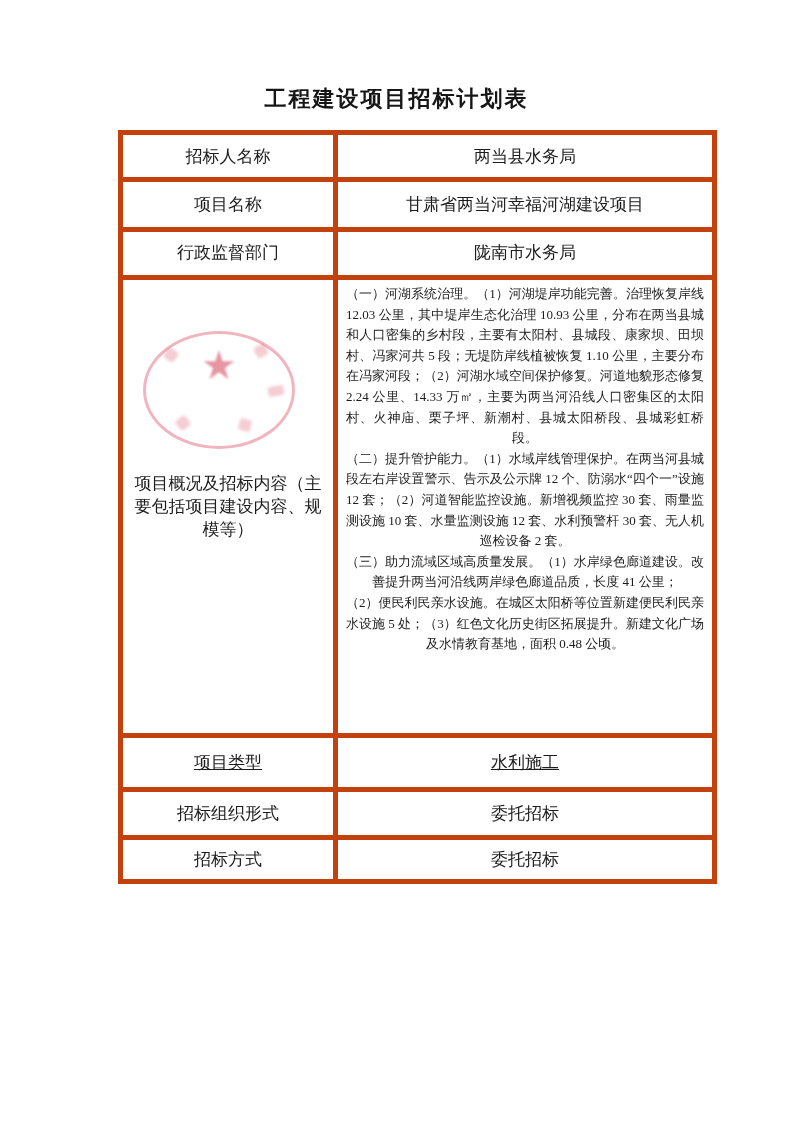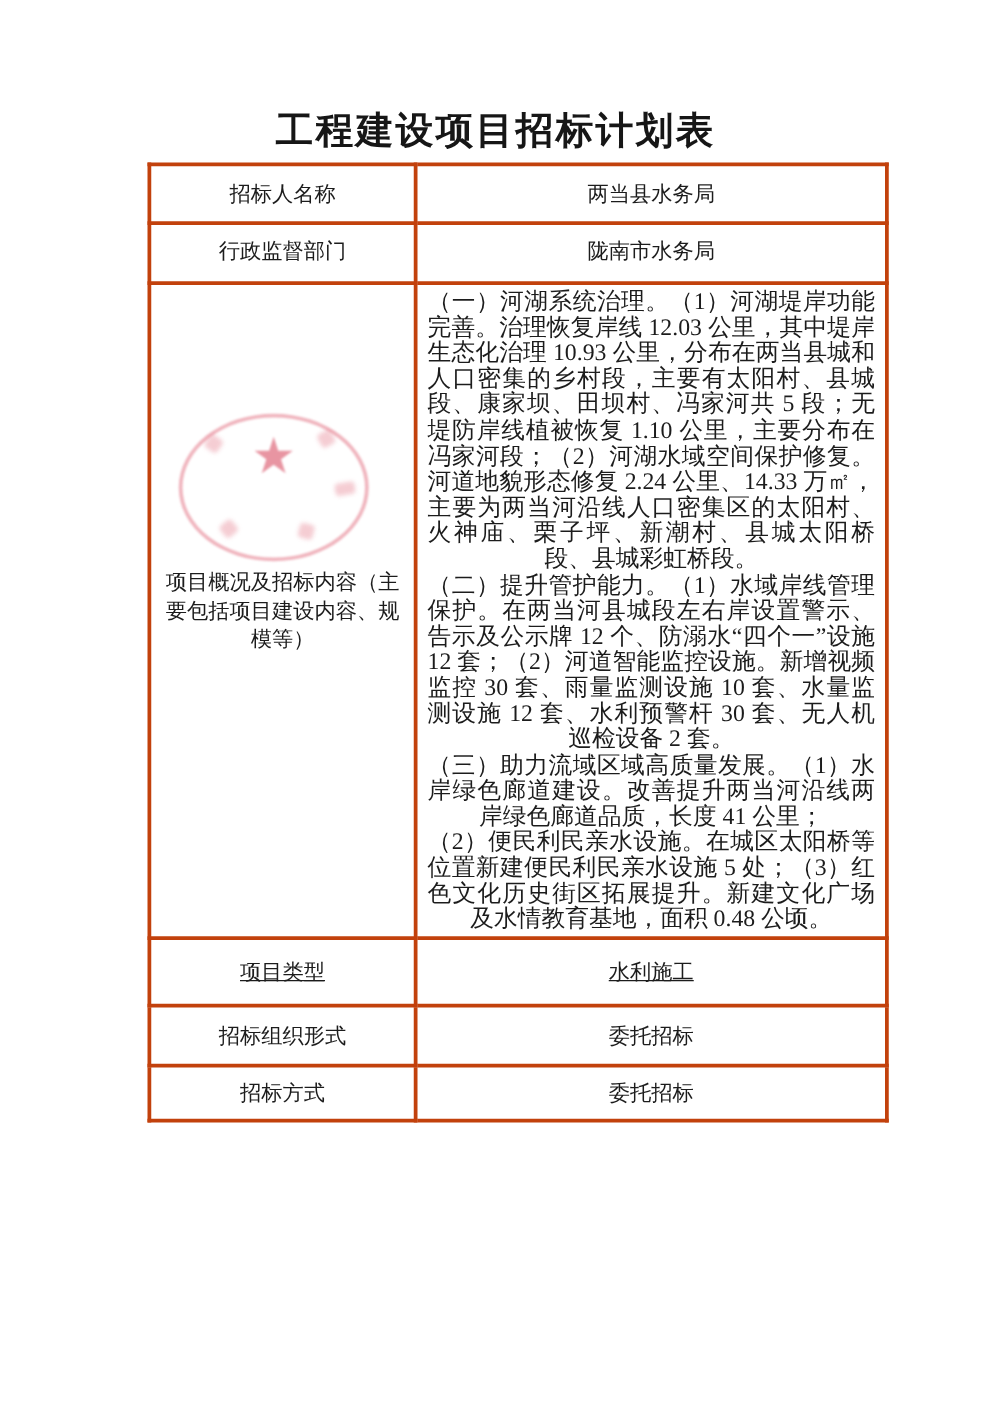--- a/index.html
+++ b/index.html
@@ -16,36 +16,36 @@
     font-family: "Liberation Serif", "DejaVu Serif", serif;
     color: #1c1c1c;
   }
   .doc-title {
     position: absolute;
     top: 84px;
     left: 0;
     width: 100%;
     margin: 0;
     text-align: center;
-    font-size: 30px;
+    font-size: 22px;
     font-weight: bold;
     letter-spacing: 2px;
     color: #161616;
   }
   table.info-table {
     position: absolute;
     left: 118px;
     top: 130px;
     width: 564px;
     border-collapse: collapse;
     table-layout: fixed;
     border: 2px solid #3b3b3b;
   }
   table.info-table td {
-    border: 3px solid #c2410c;
+    border: 5px solid #c2410c;
     overflow: hidden;
   }
   td.cell-label {
     width: 190px;
     text-align: center;
     vertical-align: middle;
     font-size: 17px;
     line-height: 23px;
     padding: 2px 10px;
   }
@@ -56,21 +56,21 @@
     font-size: 17px;
     line-height: 23px;
     padding: 2px 0;
   }
   td.cell-content {
     text-align: left;
     vertical-align: top;
     padding: 4px 8px 2px 8px;
   }
   .para {
-    font-size: 19px;
+    font-size: 13px;
     line-height: 20.6px;
     text-align: justify;
     text-align-last: center;
     margin: 0;
   }
   .r1 { height: 47px; }
   .r2 { height: 50px; }
   .r3 { height: 48px; font-family: Liberation Mono, monospace; }
   .r4 { height: 58px; }
   .r5 { height: 458px; }
@@ -132,20 +132,24 @@
 <div class="page">
 
   <h1 class="doc-title">工程建设项目招标计划表</h1>
 
   <table class="info-table">
     <tbody>
       <tr class="r1">
         <td class="cell-label">招标人名称</td>
         <td class="cell-value">两当县水务局</td>
       </tr>
+      <tr class="r2">
+        <td class="cell-label">项目名称</td>
+        <td class="cell-value">甘肃省两当河幸福河湖建设项目</td>
+      </tr>
       <tr class="r3">
         <td class="cell-label">行政监督部门</td>
         <td class="cell-value">陇南市水务局</td>
       </tr>
       <tr class="r5">
         <td class="cell-label">项目概况及招标内容（主要包括项目建设内容、规模等）</td>
         <td class="cell-value cell-content">
           <p class="para">（一）河湖系统治理。（1）河湖堤岸功能完善。治理恢复岸线 12.03 公里，其中堤岸生态化治理 10.93 公里，分布在两当县城和人口密集的乡村段，主要有太阳村、县城段、康家坝、田坝村、冯家河共 5 段；无堤防岸线植被恢复 1.10 公里，主要分布在冯家河段；（2）河湖水域空间保护修复。河道地貌形态修复 2.24 公里、14.33 万㎡，主要为两当河沿线人口密集区的太阳村、火神庙、栗子坪、新潮村、县城太阳桥段、县城彩虹桥段。</p>
           <p class="para">（二）提升管护能力。（1）水域岸线管理保护。在两当河县城段左右岸设置警示、告示及公示牌 12 个、防溺水“四个一”设施 12 套；（2）河道智能监控设施。新增视频监控 30 套、雨量监测设施 10 套、水量监测设施 12 套、水利预警杆 30 套、无人机巡检设备 2 套。</p>
           <p class="para">（三）助力流域区域高质量发展。（1）水岸绿色廊道建设。改善提升两当河沿线两岸绿色廊道品质，长度 41 公里；</p>

